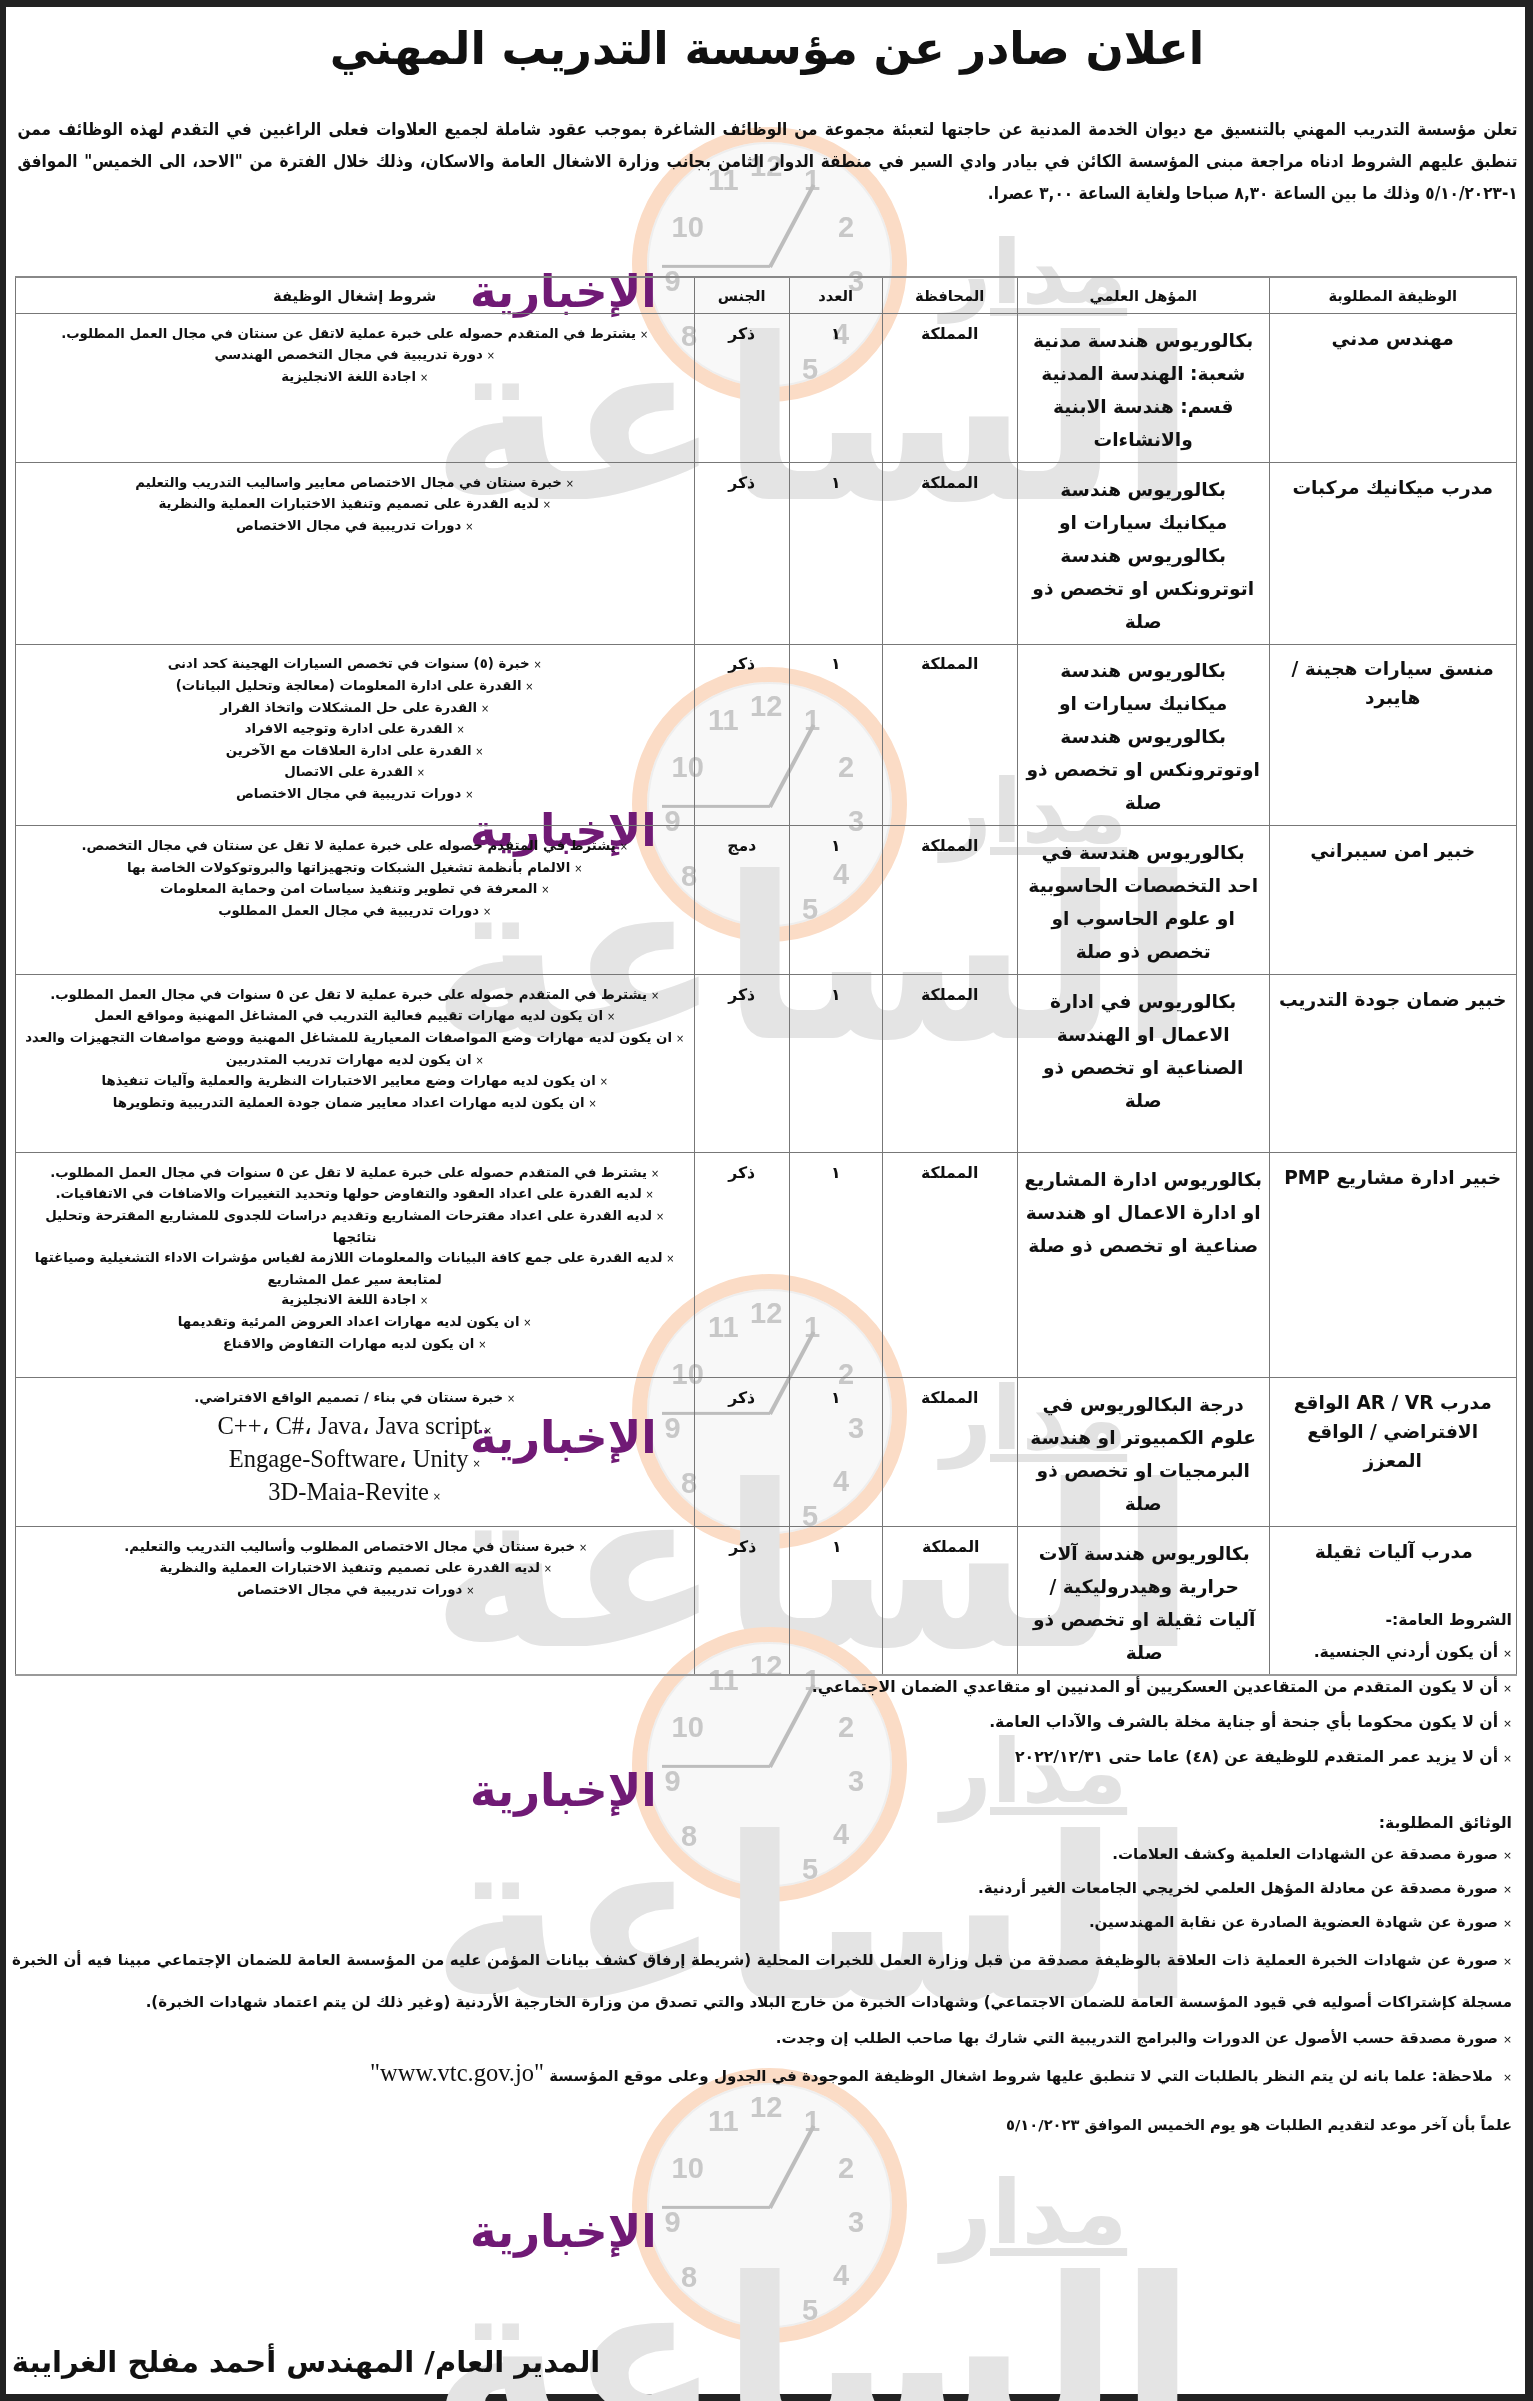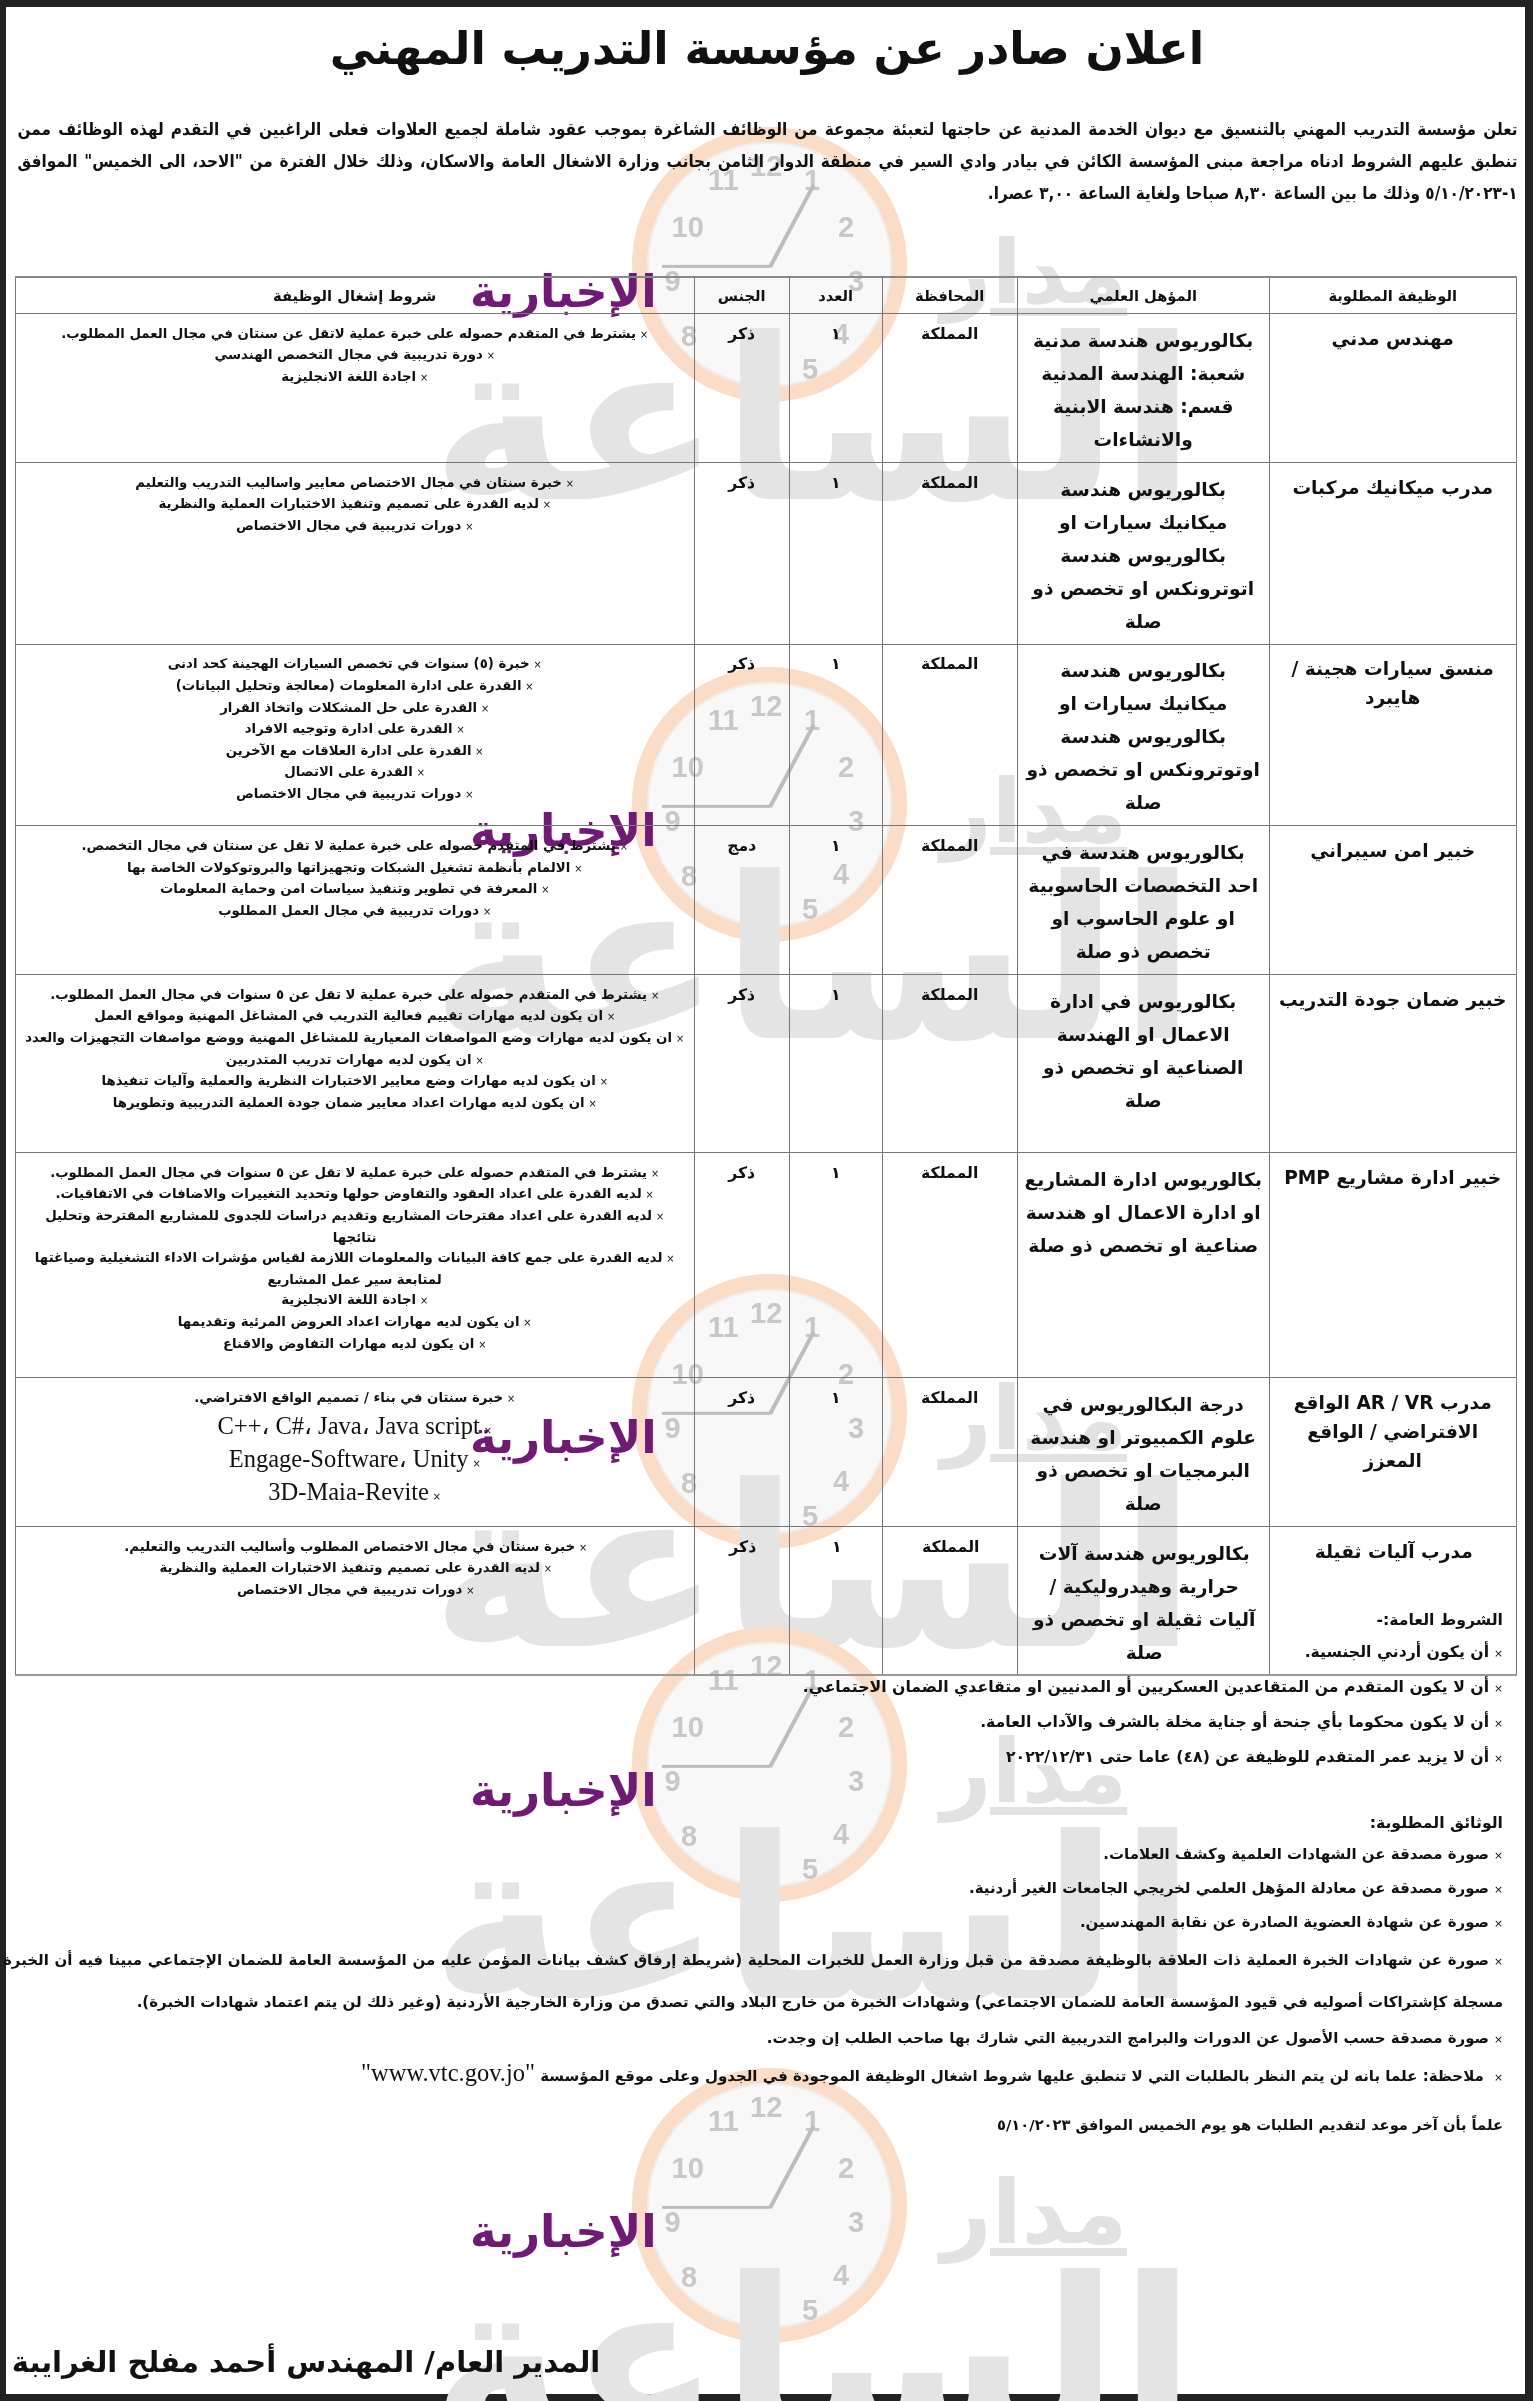--- a/index.html
+++ b/index.html
@@ -58,21 +58,21 @@
     table.jobs td { padding: 9.8px 5.9px 5.9px 5.9px; }
     table.jobs tr:last-child td { border-bottom: 2.9px solid #999; padding-left: 8px; }
     td.job { font-size: 18.6px; line-height: 29px; }
     td.qual { font-size: 18.6px; line-height: 33px; }
     td.reg, td.cnt, td.gen { font-size: 15.7px; }
     td.cond { font-size: 13.3px; line-height: 20.6px; text-align: center; }
     td.cond .line { display: block; }
     td.cond .x { font-size: 9.8px; font-weight: normal; margin-left: 3.9px; }
     td.cond .latin { font-family: "Liberation Serif", serif; font-weight: normal; font-size: 24.5px; line-height: 33px; direction: ltr; unicode-bidi: isolate; }
     .section {
-      position: absolute; right: 31px; width: 1500px; direction: rtl;
+      position: absolute; right: 22px; width: 1500px; direction: rtl;
       font-weight: bold; font-family: "DejaVu Sans", sans-serif;
     }
     .section h3 { margin: 0 0 5.9px 0; font-size: 15.7px; font-weight: bold; }
     .section .item { font-size: 15.7px; line-height: 33px; }
     .section .item .x { font-size: 10.8px; font-weight: normal; margin-left: 4.9px; }
     .docs .item { font-size: 15px; line-height: 33px; }
     .docs .long { text-align: justify; line-height: 40px; }
     .docs .url { font-family: "Liberation Serif", serif; font-weight: normal; font-size: 24.5px; direction: ltr; unicode-bidi: isolate; }
     .deadline { font-size: 14.7px; margin-top: 22px; }
     .signature {

